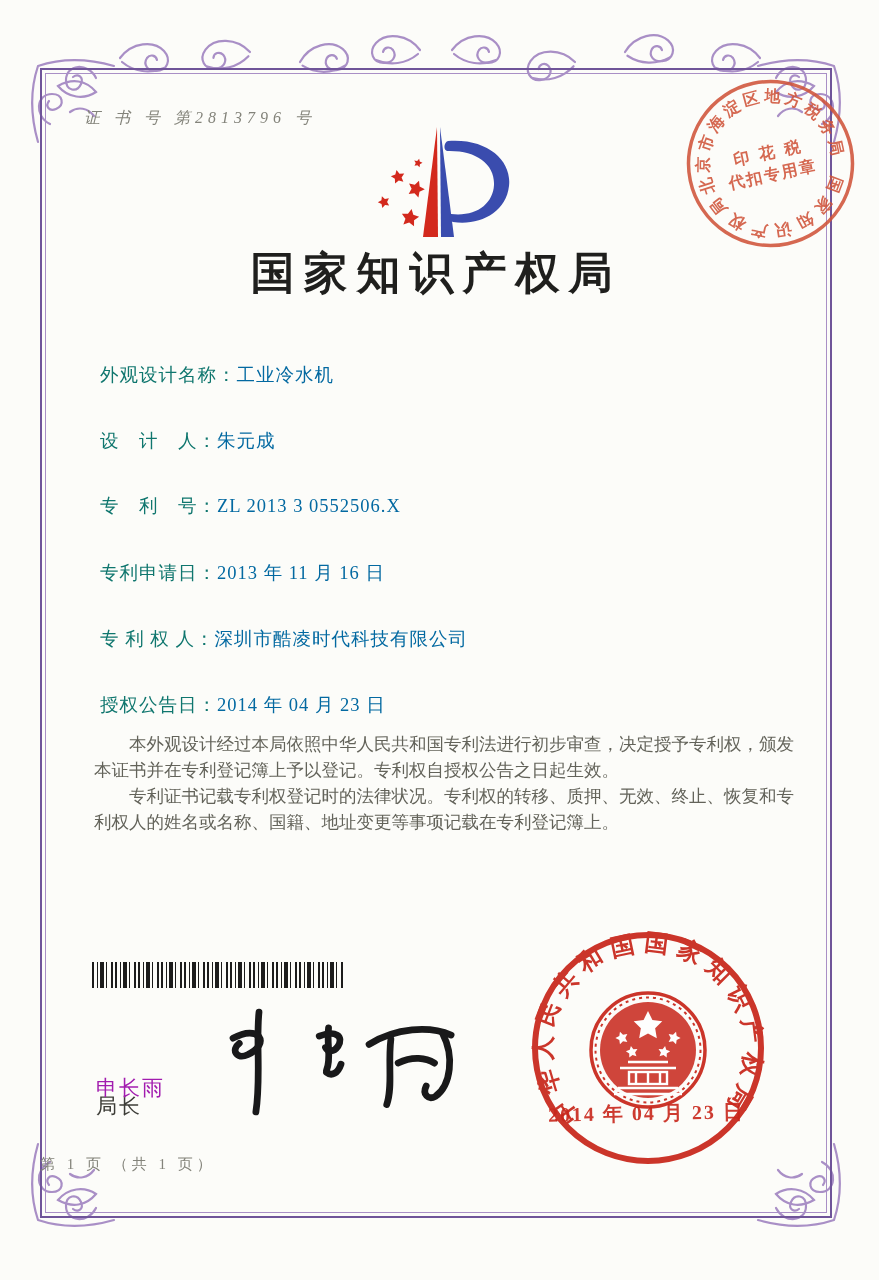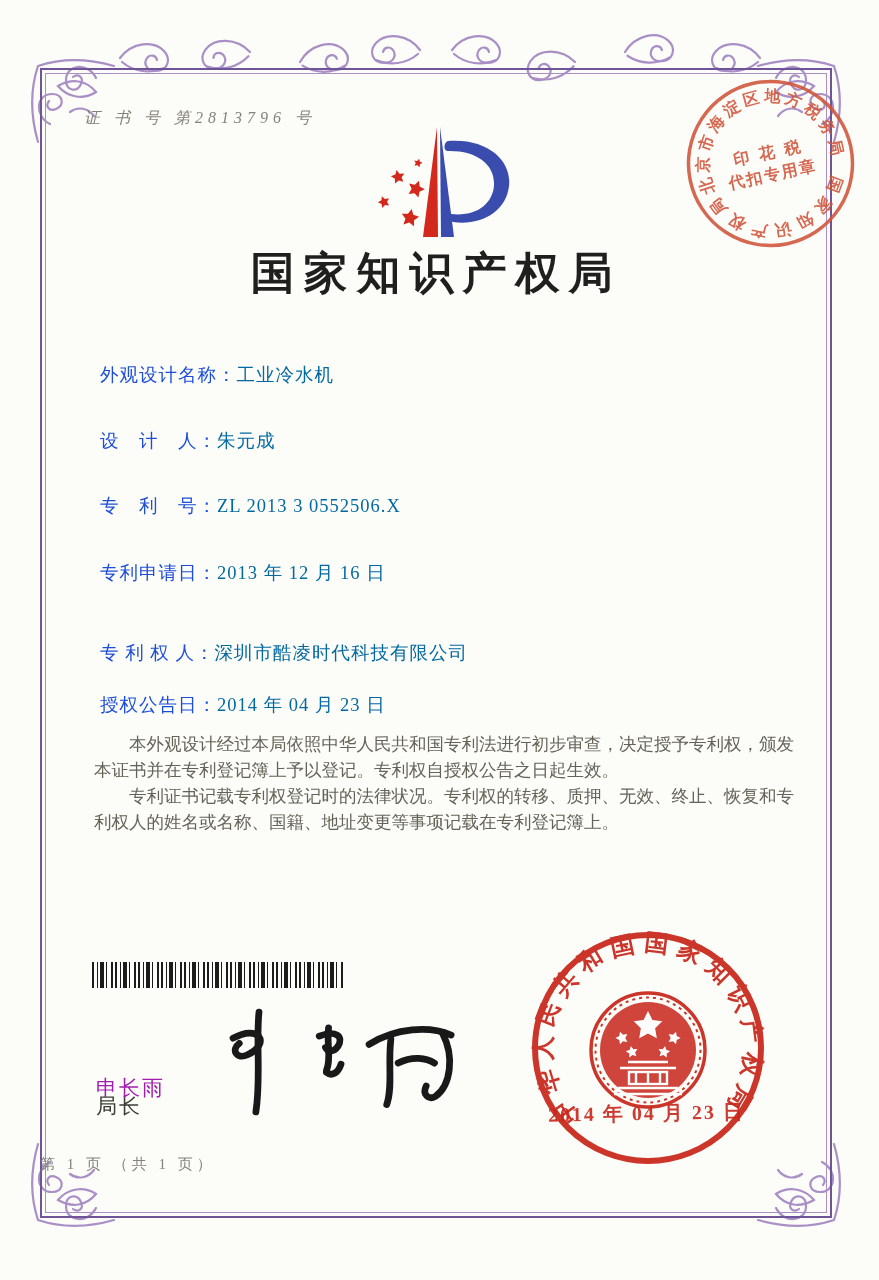--- a/index.html
+++ b/index.html
@@ -31,24 +31,24 @@
   }
   
   .logo{left:340px;top:124px;width:200px;height:120px;}
   
   .title{
     left:40px;top:244px;width:792px;text-align:center;
     font-size:44px;font-weight:bold;letter-spacing:9px;color:var(--ink);
   }
   
   .field{left:100px;width:660px;font-size:18.5px;color:#7e7e72;letter-spacing:1px;}
-  .field .flabel{color:#1d4ed8;margin-top:12px;}
+  .field .flabel{color:#0f766e;margin-top:12px;}
   .field .fvalue{color:#0369a1;font-family:Liberation Serif, serif;}
   .f1{top:362px;} .f2{top:428px;} .f3{top:493px;}
-  .f4{top:560px;} .f5{top:640px;} .f6{top:692px;}
+  .f4{top:560px;} .f5{top:626px;} .f6{top:692px;}
   
   .bodytext{
     left:94px;top:731px;width:700px;font-size:17.5px;line-height:26px;
     color:var(--body_ink);text-align:justify;
   }
   .bodytext p{text-indent:2em;margin:0;}
   
   .barcode{
     left:92px;top:962px;width:252px;height:26px;
     background:repeating-linear-gradient(90deg,
@@ -133,21 +133,21 @@
 <div class="abs field f1">
   <span class="flabel">外观设计名称：</span><span class="fvalue">工业冷水机</span>
 </div>
 <div class="abs field f2">
   <span class="flabel">设　计　人：</span><span class="fvalue">朱元成</span>
 </div>
 <div class="abs field f3">
   <span class="flabel">专　利　号：</span><span class="fvalue">ZL 2013 3 0552506.X</span>
 </div>
 <div class="abs field f4">
-  <span class="flabel">专利申请日：</span><span class="fvalue">2013 年 12 月 16 日</span>
+  <span class="flabel">专利申请日：</span><span class="fvalue">2013 年 11 月 16 日</span>
 </div>
 <div class="abs field f5">
   <span class="flabel">专 利 权 人：</span><span class="fvalue">深圳市酷凌时代科技有限公司</span>
 </div>
 <div class="abs field f6">
   <span class="flabel">授权公告日：</span><span class="fvalue">2014 年 04 月 23 日</span>
 </div>
 
 <div class="abs bodytext">
   <p>本外观设计经过本局依照中华人民共和国专利法进行初步审查，决定授予专利权，颁发本证书并在专利登记簿上予以登记。专利权自授权公告之日起生效。</p>

